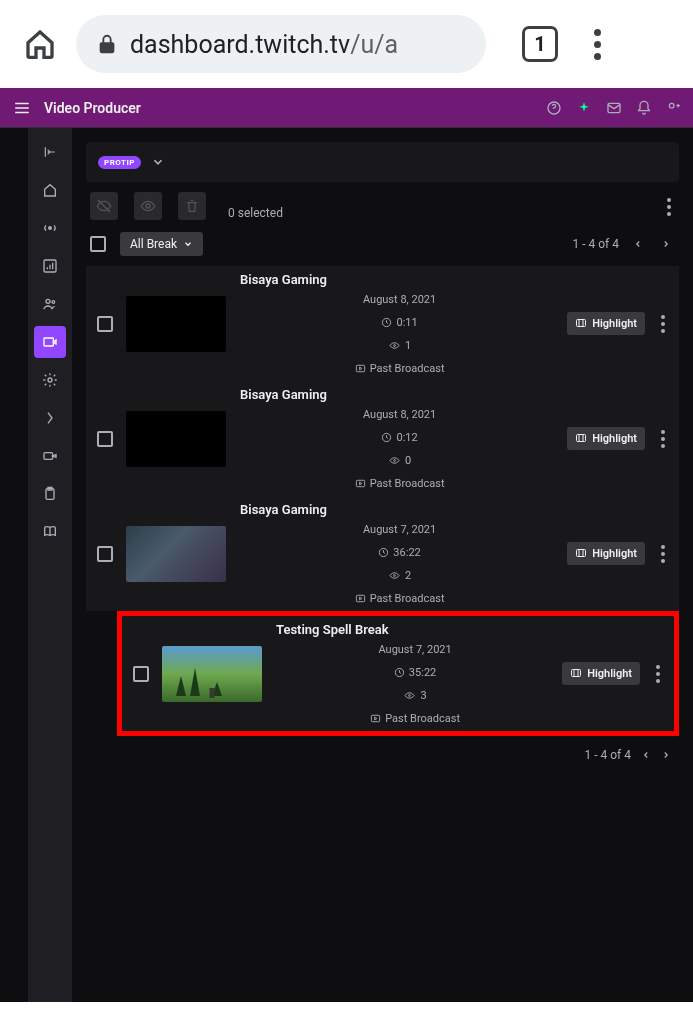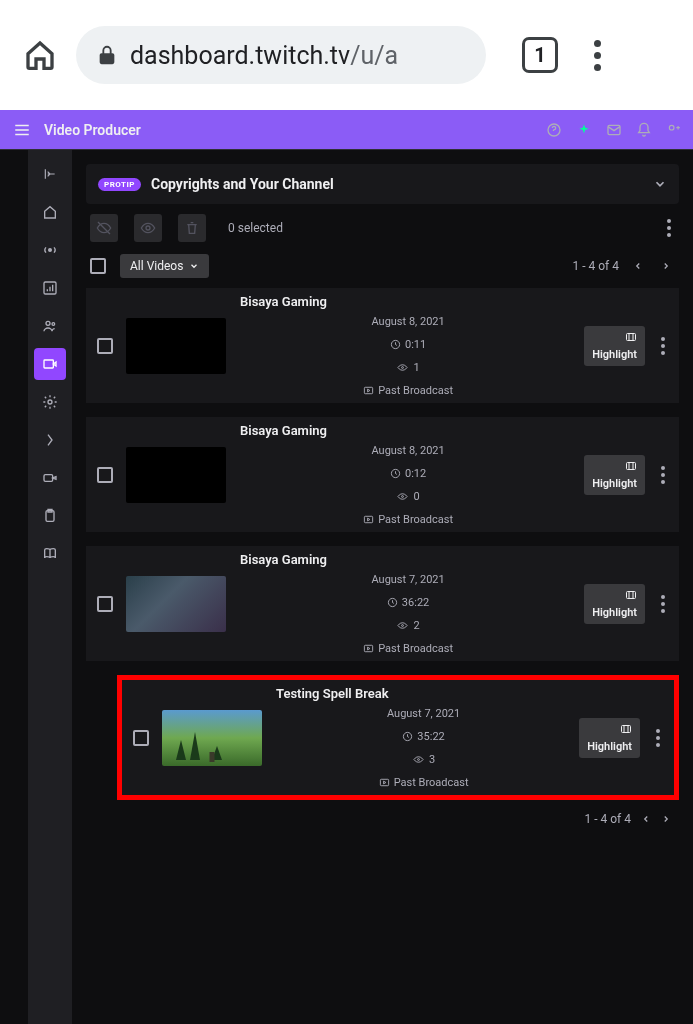--- a/index.html
+++ b/index.html
@@ -4,21 +4,21 @@
 <style>
 * { margin: 0; padding: 0; box-sizing: border-box; }
 body {
   font-family: -apple-system, BlinkMacSystemFont, "Segoe UI", Roboto, Helvetica, Arial, sans-serif;
   background: #fff;
   width: 693px;
   height: 1024px;
   overflow: hidden;
 }
 .browser-bar {
-  height: 110px;
+  height: 88px;
   display: flex;
   align-items: center;
   padding: 0 20px;
   gap: 16px;
   background: #fff;
 }
 .home-btn { width: 40px; height: 40px; display: flex; align-items: center; justify-content: center; }
 .address-pill {
   flex: 1;
   height: 58px;
@@ -38,21 +38,21 @@
 
 .app {
   background: #0e0e10;
   color: #efeff1;
   height: 914px;
   display: flex;
   flex-direction: column;
 }
 .topbar {
   height: 40px;
-  background: #8b5cf6;
+  background: #701a75;
   border-bottom: 1px solid #2f2f35;
   display: flex;
   align-items: center;
   padding: 0 10px;
   gap: 10px;
 }
 .hamburger { width: 24px; height: 24px; display: flex; align-items: center; justify-content: center; }
 .topbar-title { font-size: 14px; font-weight: 600; color: #efeff1; flex: 1; }
 .topbar-icons { display: flex; gap: 12px; align-items: center; }
 .topbar-icons .ico { width: 18px; height: 18px; display:flex; align-items:center; justify-content:center; }
@@ -80,56 +80,56 @@
   align-items: center;
   padding: 0 12px;
   gap: 10px;
 }
 .protip { background: #9147ff; color: #fff; font-size: 8px; font-weight:700; padding: 2px 6px; border-radius: 8px; letter-spacing: 0.5px;}
 .banner-title { font-size: 14px; font-weight: 700; color: #efeff1; flex: 1; }
 .chev { color: #adadb8; }
 
 .toolbar {
   display: flex;
-  align-items: center;
+  align-items: flex-end;
   padding: 10px 4px 6px 4px;
   gap: 16px;
 }
 .tool-btn { width: 28px; height: 28px; background: #2a2a2d; border-radius: 3px; display:flex; align-items:center; justify-content:center; color:#53535f;}
 .sel-text { font-size: 12px; color: #adadb8; margin-left: 6px; flex: 1;}
 .kebab-sm { display:flex; flex-direction:column; gap:3px; padding:4px;}
 .kebab-sm span{ width:4px; height:4px; background:#adadb8; border-radius:50%;}
 
 .filter-row {
   display:flex;
   align-items:center;
   padding: 6px 4px 10px 4px;
   gap: 14px;
 }
 .checkbox { width:16px; height:16px; border:2px solid #adadb8; border-radius:2px; }
 .filter-btn { background:#3a3a3d; color:#efeff1; font-size:12px; padding:5px 10px; border-radius:3px; display:flex; align-items:center; gap:6px;}
 .pager { margin-left:auto; display:flex; align-items:center; gap:10px; color:#adadb8; font-size:12px;}
 .pager .arrow { padding: 2px 4px;}
 
-.video-list { display:flex; flex-direction:column; gap:14px; }
+.video-list { display:flex; flex-direction:column; gap:0; }
 .video-row {
   display:flex;
   align-items:center;
   padding: 6px 6px;
   gap: 8px;
   background: #18181b;
   position: relative;
 }
 .video-row .chk-wrap { width: 26px; display:flex; justify-content:center;}
 .thumb { width: 100px; height: 56px; background:#000; border-radius:2px; position:relative; overflow:hidden;}
 .vinfo { flex:1; padding-left: 6px;}
 .vtitle { font-size: 13px; color: #efeff1; font-weight:600; margin-bottom:6px;}
 .vmeta { font-size: 11px; color:#adadb8; display:flex; align-items:center; gap:10px; flex-wrap:wrap;flex-direction:column;}
 .vmeta .m { display:flex; align-items:center; gap:4px;}
-.highlight-btn { background:#3a3a3d; color:#efeff1; font-size:11px; font-weight:600; padding:5px 8px; border-radius:3px; display:flex; align-items:flex-end; gap:5px;flex-direction:column;}
+.highlight-btn { background:#3a3a3d; color:#efeff1; font-size:11px; font-weight:600; padding:5px 8px; border-radius:3px; display:flex; align-items:flex-start; gap:5px;}
 .row-kebab { display:flex; flex-direction:column; gap:3px; padding:6px 8px;}
 .row-kebab span{ width:4px; height:4px; background:#adadb8; border-radius:50%;}
 .highlight-box { border: 5px solid #ff0000; margin-left: 31px; }
 
 .thumb.t3 { background: linear-gradient(135deg,#2a3f4a 0%, #4a5a6a 40%, #3a2f4a 100%);}
 .thumb.t4 { background: linear-gradient(180deg,#5a9acf 0%, #6fa850 50%, #3a6a2a 100%);}
 .tree { position:absolute; bottom:6px; width:0; height:0; border-left:5px solid transparent; border-right:5px solid transparent; border-bottom:20px solid #1a3a1a;}
 .tree.t1{left:14px;} .tree.t2{left:28px;border-bottom-width:28px;} .tree.t3a{left:50px;border-bottom-width:14px;}
 .char{ position:absolute; bottom:4px; left:50%; transform:translateX(-50%); width:5px; height:10px; background:#3a3a2a;}
 
@@ -265,21 +265,20 @@
       <div class="nav-item">
           <svg width="16" height="16" viewBox="0 0 24 24" fill="none" stroke="currentColor" stroke-width="2">
             <path d="M4 6c0-1 1-2 3-2s5 1 5 2v12c0-1-3-2-5-2s-3 1-3 2V6zM20 6c0-1-1-2-3-2s-5 1-5 2v12c0-1 3-2 5-2s3 1 3 2V6z"></path>
           </svg>
         </div>
     </div>
 
     <div class="content">
       <div class="banner">
         <div class="protip">PROTIP</div>
-        <div class="banner-title">Copyrights and Your Channel</div>
         <div class="chev">
             <svg width="14" height="14" viewBox="0 0 24 24" fill="none" stroke="currentColor" stroke-width="3">
               <path d="M6 9l6 6 6-6"></path>
             </svg>
           </div>
       </div>
 
       <div class="toolbar">
         <div class="tool-btn">
             <svg width="16" height="16" viewBox="0 0 24 24" fill="none" stroke="currentColor" stroke-width="2">
@@ -302,21 +301,21 @@
         <div class="kebab-sm">
             <span></span>
             <span></span>
             <span></span>
           </div>
       </div>
 
       <div class="filter-row">
         <div class="checkbox"></div>
         <div class="filter-btn">
-          <span>All Videos</span>
+          <span>All Break</span>
           <svg width="10" height="10" viewBox="0 0 24 24" fill="none" stroke="currentColor" stroke-width="3">
               <path d="M6 9l6 6 6-6"></path>
             </svg>
         </div>
         <div class="pager">
           <span>1 - 4 of 4</span>
           <span class="arrow">
               <svg width="10" height="10" viewBox="0 0 24 24" fill="none" stroke="currentColor" stroke-width="3">
                 <path d="M15 6l-6 6 6 6"></path>
               </svg>

